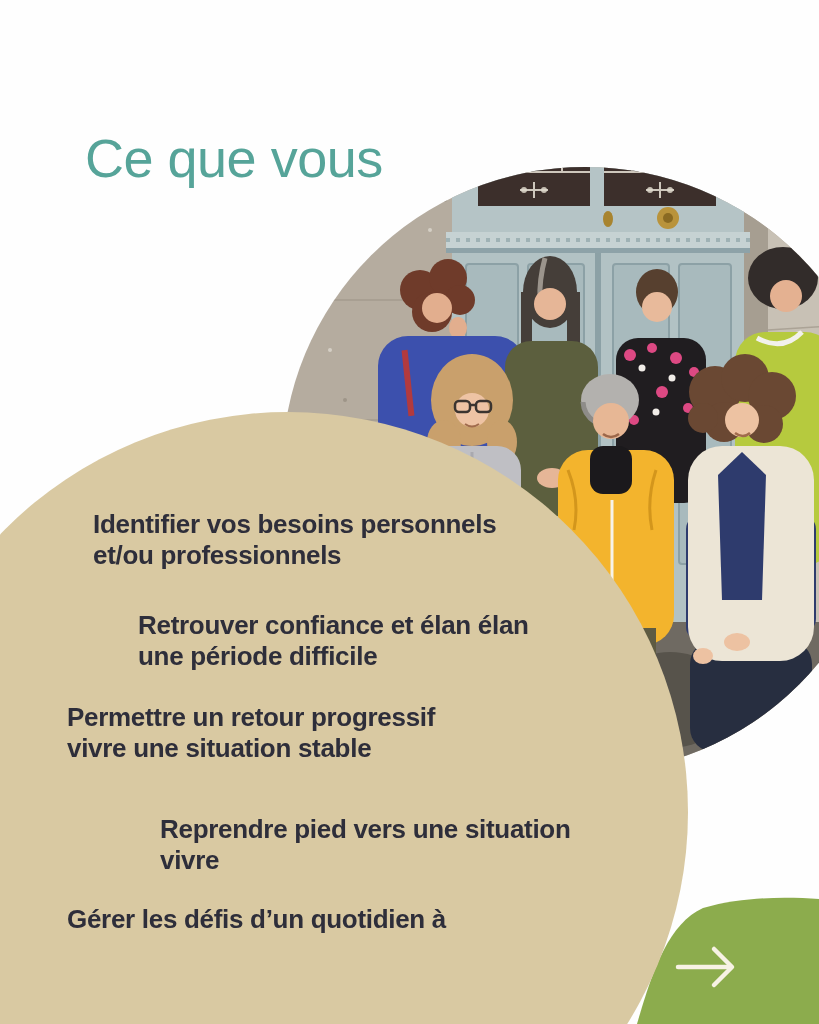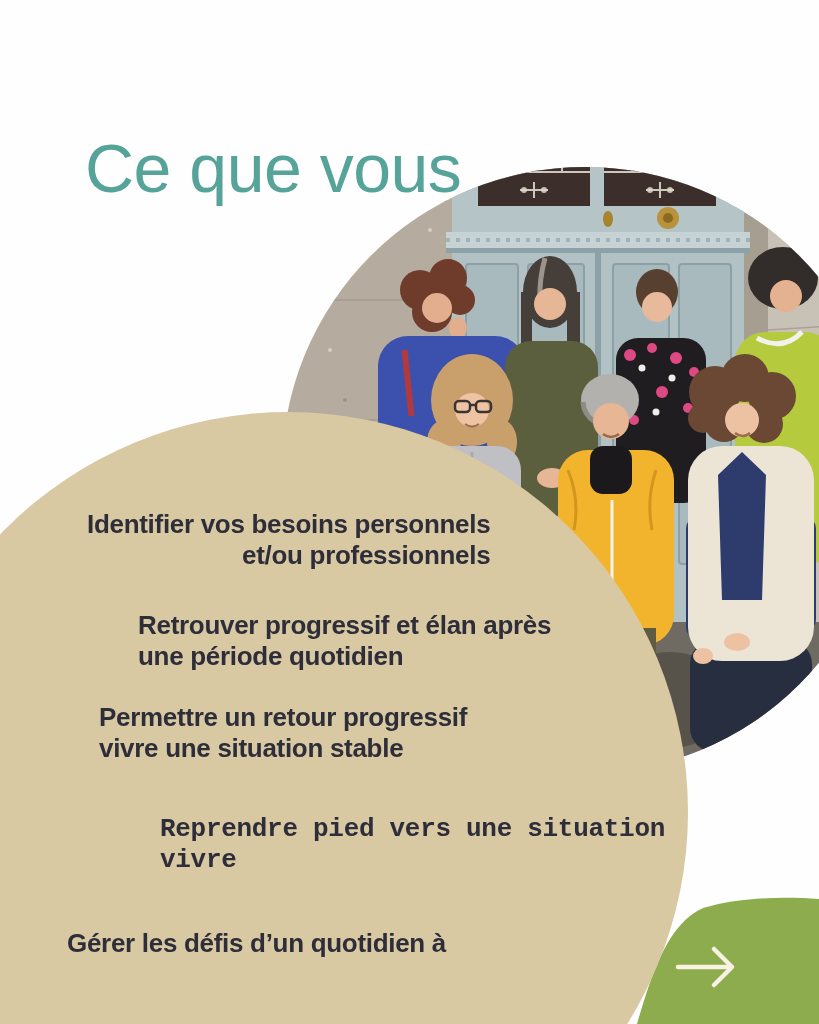--- a/index.html
+++ b/index.html
@@ -3,35 +3,35 @@
 <meta charset="utf-8">
 <style>
   html,body{margin:0;padding:0;background:#e8e8e8;}
   .canvas{
     position:relative;width:819px;height:1024px;overflow:hidden;
     background:#fefefe;font-family:"Liberation Sans",sans-serif;
   }
   .bg-svg{position:absolute;left:0;top:0;}
   .title{
     position:absolute;left:85px;top:82px;
-    font-size:68px;line-height:80px;font-weight:400;letter-spacing:-0.5px;
+    font-size:54px;line-height:80px;font-weight:400;letter-spacing:-0.5px;
     color:#56a499;
   }
   .title span{display:block;}
   .benefits{position:absolute;left:0;top:0;width:819px;height:1024px;pointer-events:none;}
   .benefit{
     position:absolute;font-size:26px;line-height:31px;font-weight:700;
     letter-spacing:-0.3px;color:#2e2e3a;white-space:nowrap;
   }
   .benefit span{display:block;}
-  .benefit.b1{left:87px;top:509px;text-align:right;}
+  .benefit.b1{left:93px;top:509px;}
   .benefit.b2{left:138px;top:610px;}
-  .benefit.b3{left:67px;top:702px;margin-left:32px;}
-  .benefit.b4{left:160px;top:814px;font-family:Liberation Mono, monospace;}
-  .benefit.b5{left:67px;top:904px;margin-top:24px;}
+  .benefit.b3{left:67px;top:702px;}
+  .benefit.b4{left:160px;top:814px;}
+  .benefit.b5{left:67px;top:904px;}
   .next-btn{
     position:absolute;left:672px;top:940px;width:72px;height:54px;
     background:transparent;border:none;padding:0;cursor:pointer;
   }
 </style>
 </head>
 <body>
 
 <div class="canvas">
 
@@ -220,22 +220,22 @@
   <h1 class="title">
     <span>Ce que vous</span>
   </h1>
 
   <div class="benefits">
     <div class="benefit b1">
       <span>Identifier vos besoins personnels</span>
       <span>et/ou professionnels</span>
     </div>
     <div class="benefit b2">
-      <span>Retrouver progressif et élan après</span>
-      <span>une période quotidien</span>
+      <span>Retrouver confiance et élan élan</span>
+      <span>une période difficile</span>
     </div>
     <div class="benefit b3">
       <span>Permettre un retour progressif</span>
       <span>vivre une situation stable</span>
     </div>
     <div class="benefit b4">
       <span>Reprendre pied vers une situation</span>
       <span>vivre</span>
     </div>
     <div class="benefit b5">

